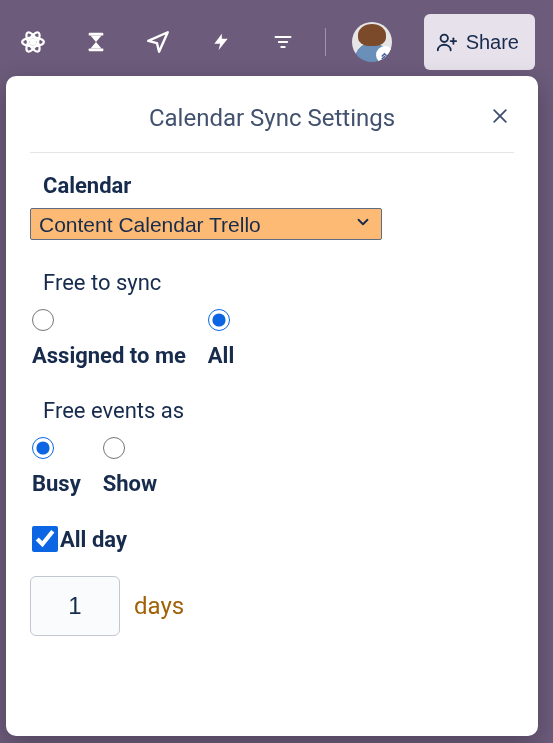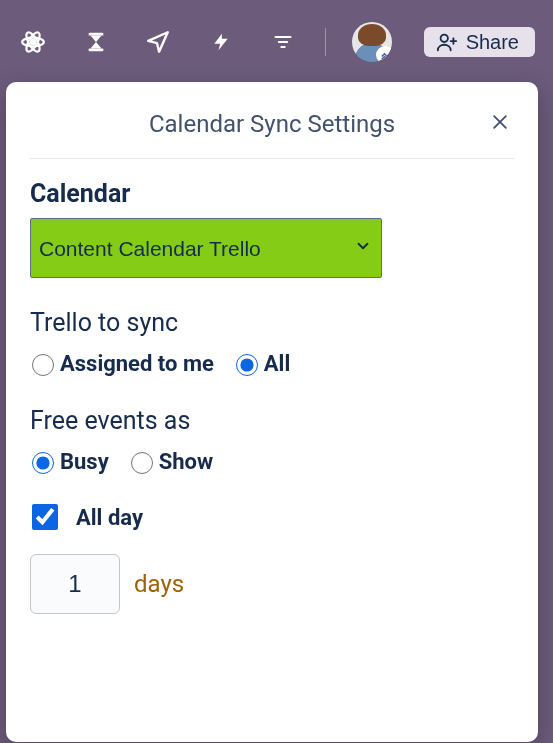--- a/index.html
+++ b/index.html
@@ -65,35 +65,35 @@
     justify-content:center;
     color:#405a9e;
     font-size:11px;
     font-weight:700;
   }
   .share-btn {
     background:#e6e1ea;
     color:#172b4d;
     border:none;
     border-radius:6px;
-    height:30px;
+    height:56px;
     padding:0 16px 0 12px;
     display:flex;
     align-items:center;
     gap:8px;
     font-size:20px;
     font-weight:500;
     cursor:pointer;
     margin-left:auto;
   }
   .share-btn svg { flex:0 0 auto; }
 
   .panel {
     position:absolute;
-    top:82px;
+    top:76px;
     left:6px;
     width:532px;
     height:660px;
     background:#fff;
     border-radius:10px;
     box-shadow:0 8px 24px rgba(0,0,0,0.25);
     padding:24px 24px 24px 24px;
   }
   .panel-header {
     position:relative;
@@ -122,41 +122,42 @@
     justify-content:center;
   }
 
   .status-text {
     font-size:24px;
     color:#172b4d;
     margin-bottom:34px;
   }
 
   .section-label {
-    font-size:25px;
+    font-size:22px;
     font-weight:700;
     color:#172b4d;
     margin-bottom:10px;
+    margin-left:13px;
   }
   .section-label.light {
     font-weight:400;
   }
 
   .select-wrap {
     position:relative;
     width:352px;
     margin-bottom:30px;
   }
   .select-wrap select {
     width:100%;
-    height:60px;
+    height:32px;
     font-size:21px;
     padding:4px 36px 4px 8px;
     border:1px solid #5e6c84;
-    background:#84cc16;
+    background:#fdba74;
     color:#172b4d;
     appearance:none;
     -webkit-appearance:none;
     border-radius:2px;
   }
   .select-wrap .chev {
     position:absolute;
     right:10px;
     top:50%;
     transform:translateY(-50%);
@@ -165,40 +166,41 @@
   }
 
   .radio-row {
     display:flex;
     align-items:center;
     gap:22px;
     margin:14px 0 30px 2px;
   }
   .radio-item {
     display:flex;
-    align-items:flex-end;
-    gap:6px;
-    cursor:pointer;
+    align-items:flex-start;
+    gap:12px;
+    cursor:pointer;
+    flex-direction:column;
   }
   .radio-item input[type=radio]{
     width:22px;
     height:22px;
     accent-color:#0c66e4;
     cursor:pointer;
   }
   .radio-item span {
     font-size:22px;
     font-weight:700;
     color:#172b4d;
   }
 
   .check-row {
     display:flex;
     align-items:center;
-    gap:18px;
+    gap:2px;
     margin:18px 0 24px 2px;
   }
   .check-row input[type=checkbox]{
     width:26px;
     height:26px;
     accent-color:#0c66e4;
     cursor:pointer;
   }
   .check-row span {
     font-size:22px;
@@ -300,21 +302,21 @@
     <select>
       <option>Content Calendar Trello</option>
     </select>
     <span class="chev">
       <svg width="18" height="18" viewBox="0 0 24 24" fill="none" stroke="currentColor" stroke-width="2.4" stroke-linecap="round" stroke-linejoin="round">
           <polyline points="6 9 12 15 18 9"></polyline>
         </svg>
     </span>
   </div>
 
-  <div class="section-label light">Trello to sync</div>
+  <div class="section-label light">Free to sync</div>
   <div class="radio-row">
     <label class="radio-item">
       <input type="radio" name="cards" style="">
       <span>Assigned to me</span>
     </label>
     <label class="radio-item">
       <input type="radio" name="cards" checked="" style="">
       <span>All</span>
     </label>
   </div>

